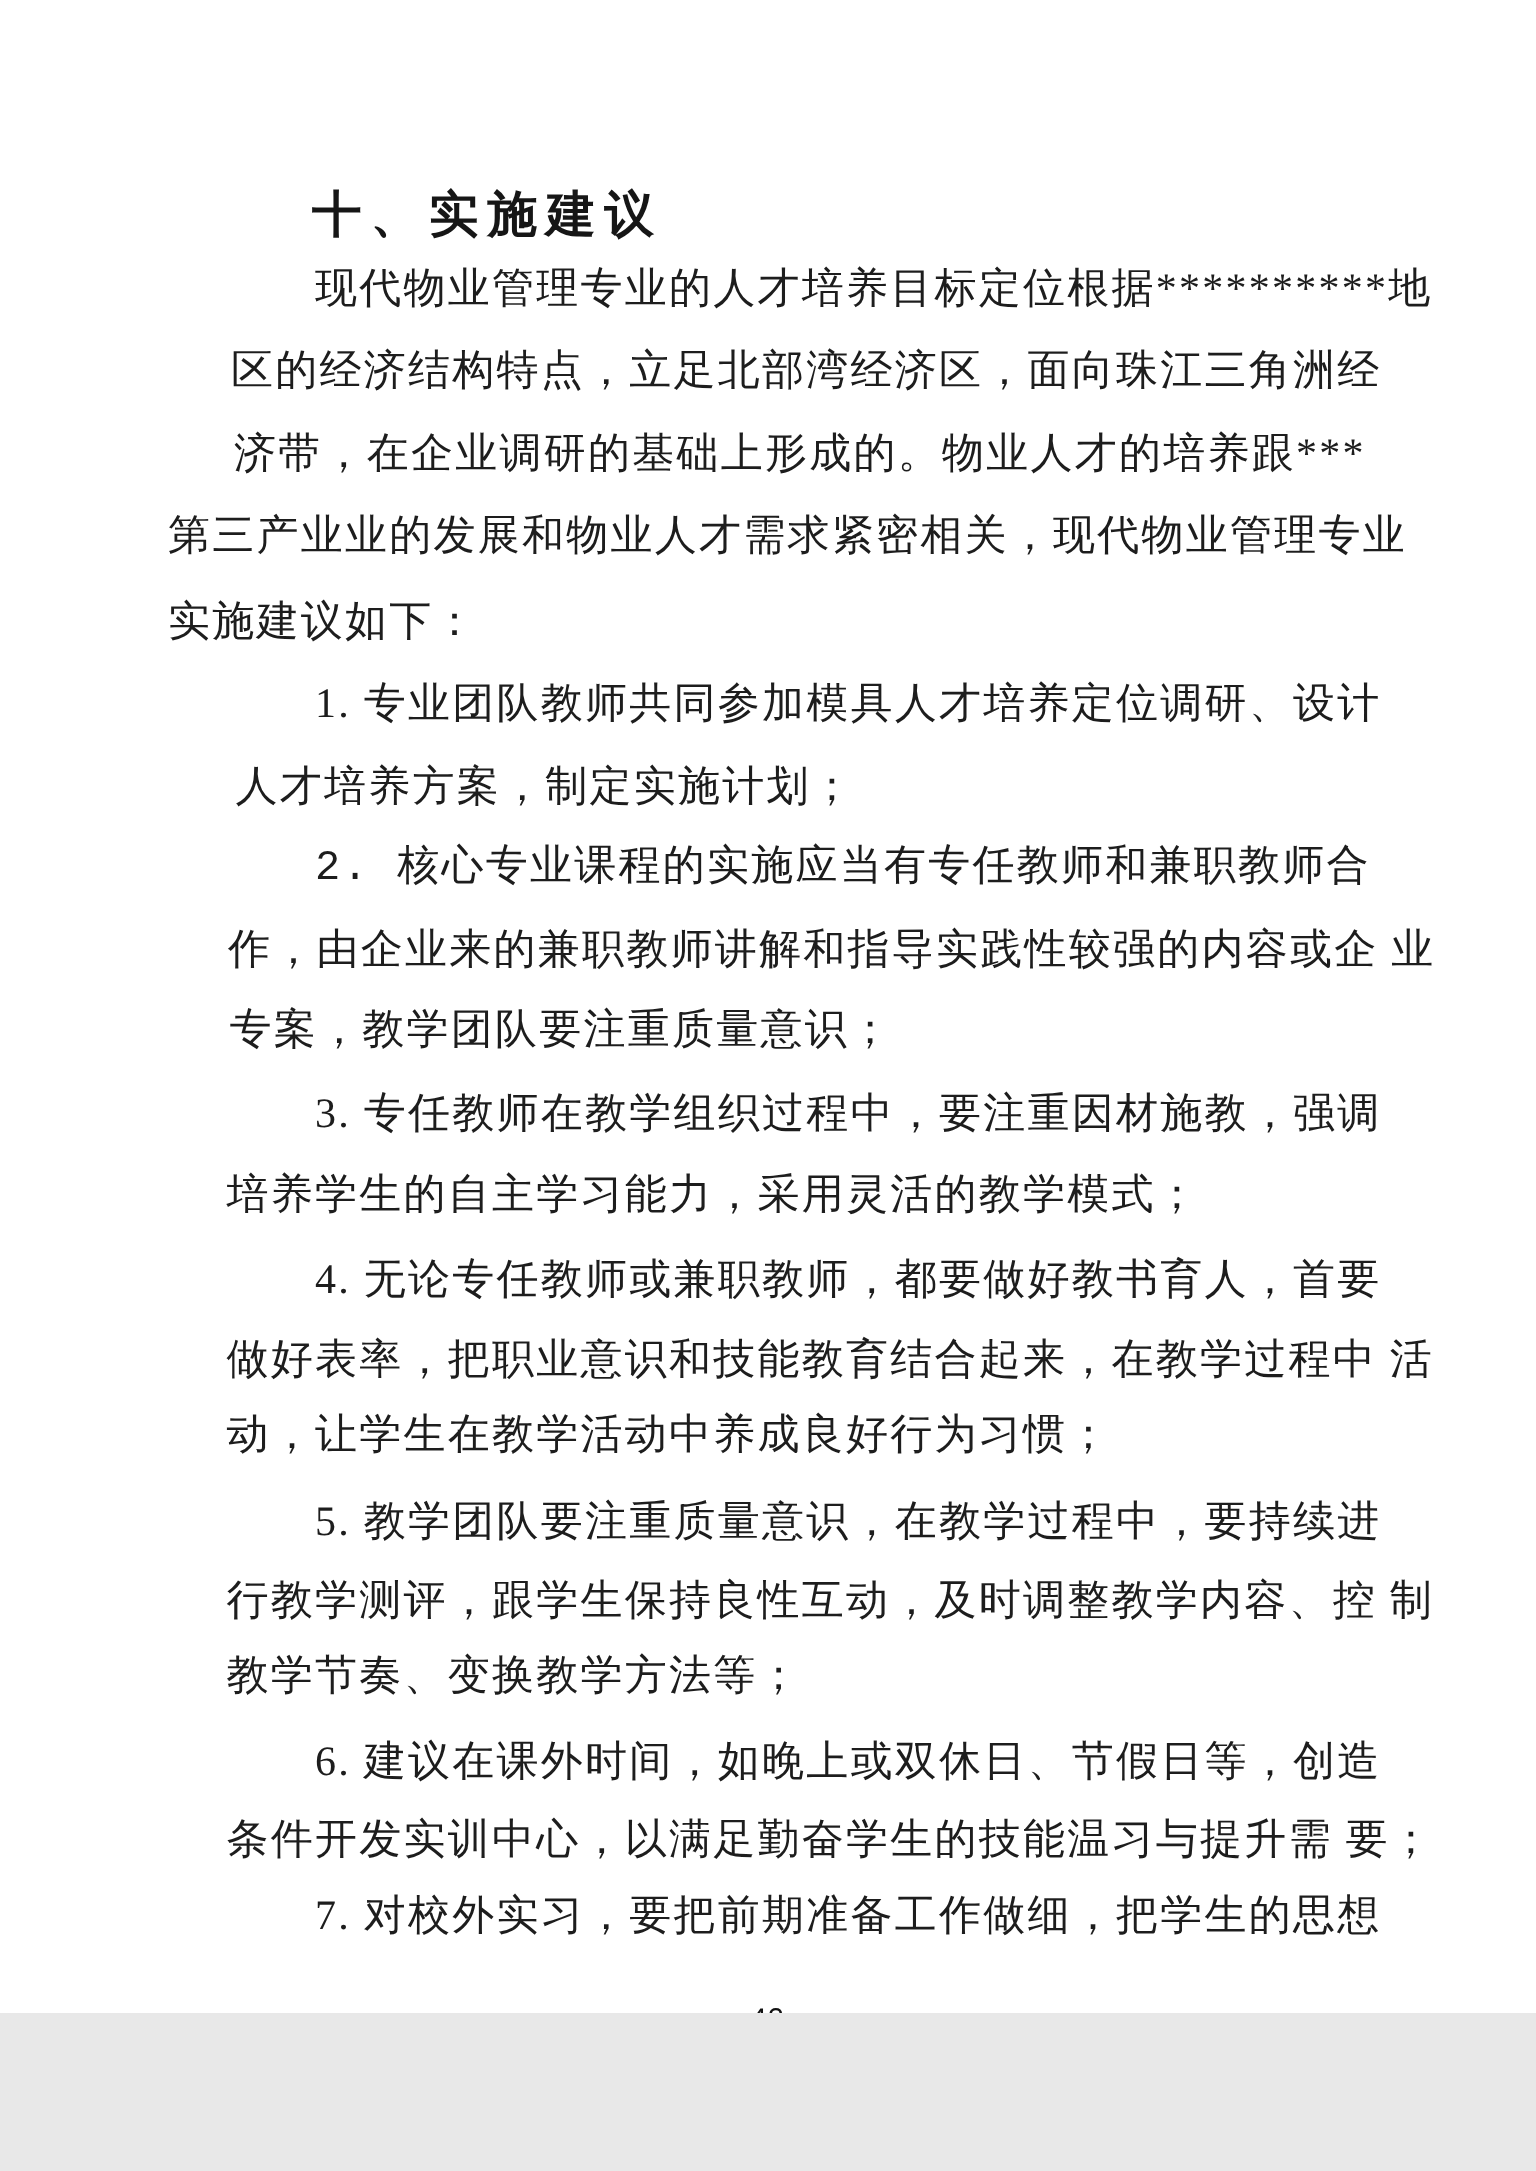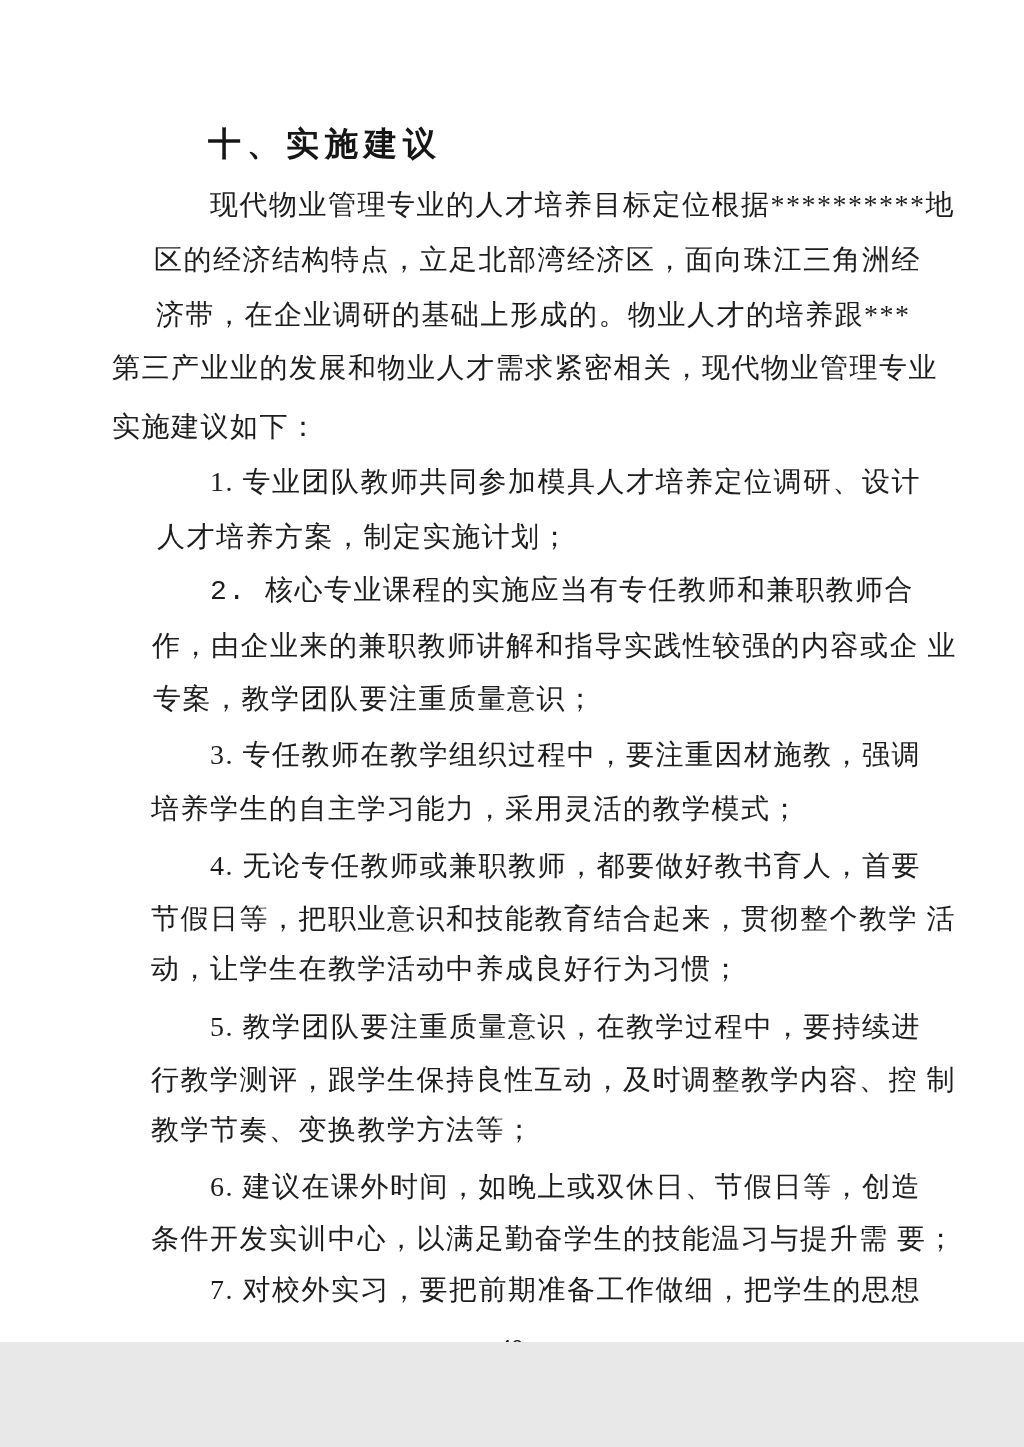--- a/index.html
+++ b/index.html
@@ -26,21 +26,20 @@
     white-space: pre;
     color: #161616;
   }
   .line {
     position: absolute;
     font-size: 28px;
     letter-spacing: 1.5px;
     line-height: 1.1;
     white-space: pre;
     color: #1d1d1d;
-    margin-top: 12px;
   }
   .footer {
     position: absolute;
     left: 0;
     top: 1336px;
     width: 100%;
     text-align: center;
     font-size: 19px;
     font-family: "Liberation Sans", "DejaVu Sans", sans-serif;
     color: #111111;
@@ -50,31 +49,31 @@
 </style>
 </head>
 <body>
 
 <div class="page">
   <h1 class="heading">十、实施建议</h1>
 
   <div class="line" style="left:210px; top:178px;">现代物业管理专业的人才培养目标定位根据**********地</div>
   <div class="line" style="left:154px; top:233px;">区的经济结构特点，立足北部湾经济区，面向珠江三角洲经</div>
   <div class="line" style="left:156px; top:288px;">济带，在企业调研的基础上形成的。物业人才的培养跟***</div>
-  <div class="line" style="left:112px; top:343px;font-family:Liberation Mono, monospace;">第三产业业的发展和物业人才需求紧密相关，现代物业管理专业</div>
+  <div class="line" style="left:112px; top:343px;">第三产业业的发展和物业人才需求紧密相关，现代物业管理专业</div>
   <div class="line" style="left:112px; top:400px;">实施建议如下：</div>
   <div class="line" style="left:210px; top:455px;">1. 专业团队教师共同参加模具人才培养定位调研、设计</div>
   <div class="line" style="left:157px; top:510px;">人才培养方案，制定实施计划；</div>
   <div class="line" style="left:210px; top:565px;font-family:Liberation Mono, monospace;">2. 核心专业课程的实施应当有专任教师和兼职教师合</div>
   <div class="line" style="left:152px; top:619px;">作，由企业来的兼职教师讲解和指导实践性较强的内容或企 业</div>
   <div class="line" style="left:153px; top:672px;">专案，教学团队要注重质量意识；</div>
   <div class="line" style="left:210px; top:728px;">3. 专任教师在教学组织过程中，要注重因材施教，强调</div>
   <div class="line" style="left:151px; top:782px;">培养学生的自主学习能力，采用灵活的教学模式；</div>
   <div class="line" style="left:210px; top:839px;">4. 无论专任教师或兼职教师，都要做好教书育人，首要</div>
-  <div class="line" style="left:151px; top:892px;">节假日等，把职业意识和技能教育结合起来，贯彻整个教学 活</div>
+  <div class="line" style="left:151px; top:892px;">做好表率，把职业意识和技能教育结合起来，在教学过程中 活</div>
   <div class="line" style="left:151px; top:942px;">动，让学生在教学活动中养成良好行为习惯；</div>
   <div class="line" style="left:210px; top:1000px;">5. 教学团队要注重质量意识，在教学过程中，要持续进</div>
   <div class="line" style="left:151px; top:1053px;">行教学测评，跟学生保持良性互动，及时调整教学内容、控 制</div>
   <div class="line" style="left:151px; top:1103px;text-align:center;">教学节奏、变换教学方法等；</div>
   <div class="line" style="left:210px; top:1160px;">6. 建议在课外时间，如晚上或双休日、节假日等，创造</div>
   <div class="line" style="left:151px; top:1212px;">条件开发实训中心，以满足勤奋学生的技能温习与提升需 要；</div>
   <div class="line" style="left:210px; top:1263px;">7. 对校外实习，要把前期准备工作做细，把学生的思想</div>
 
   <div class="footer">43</div>
 </div>

